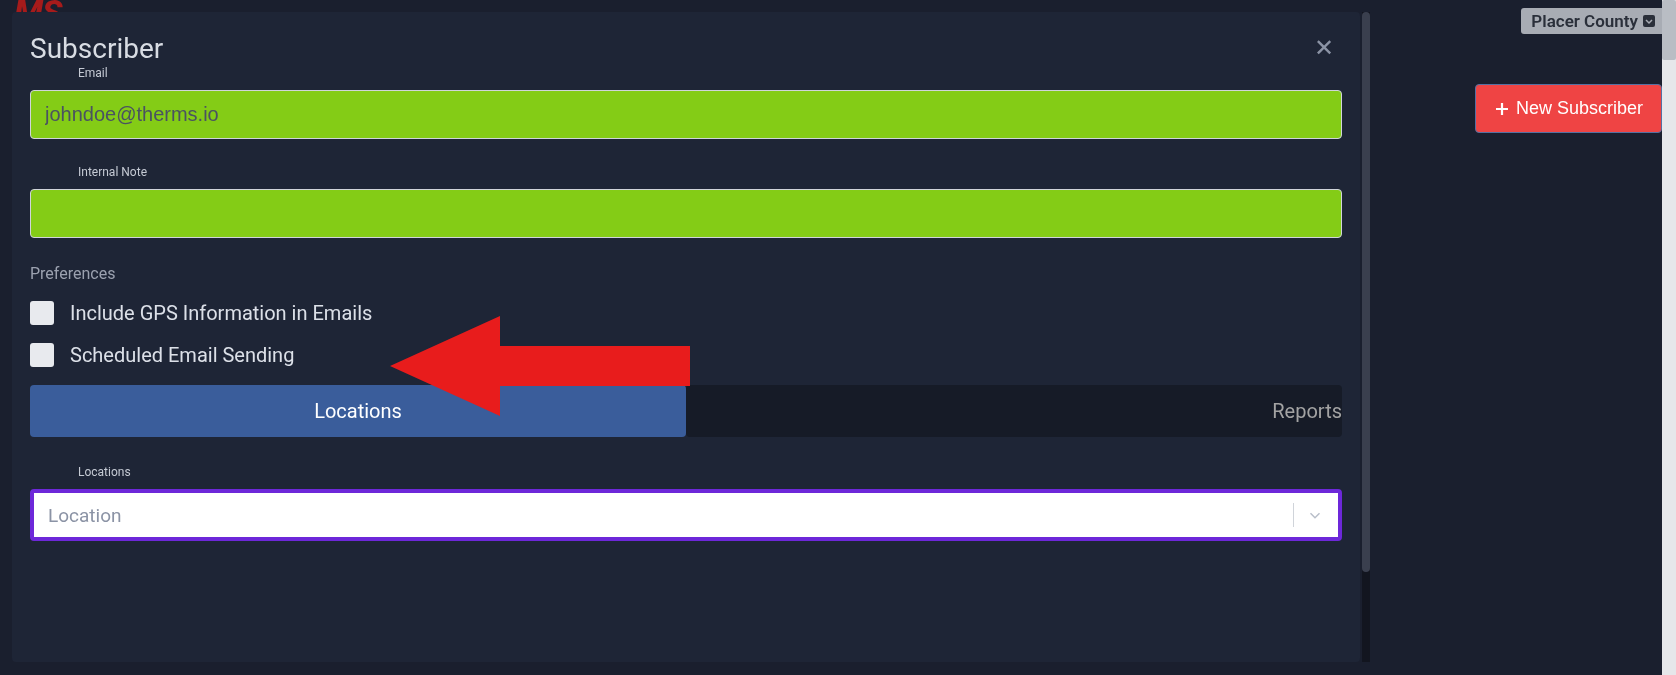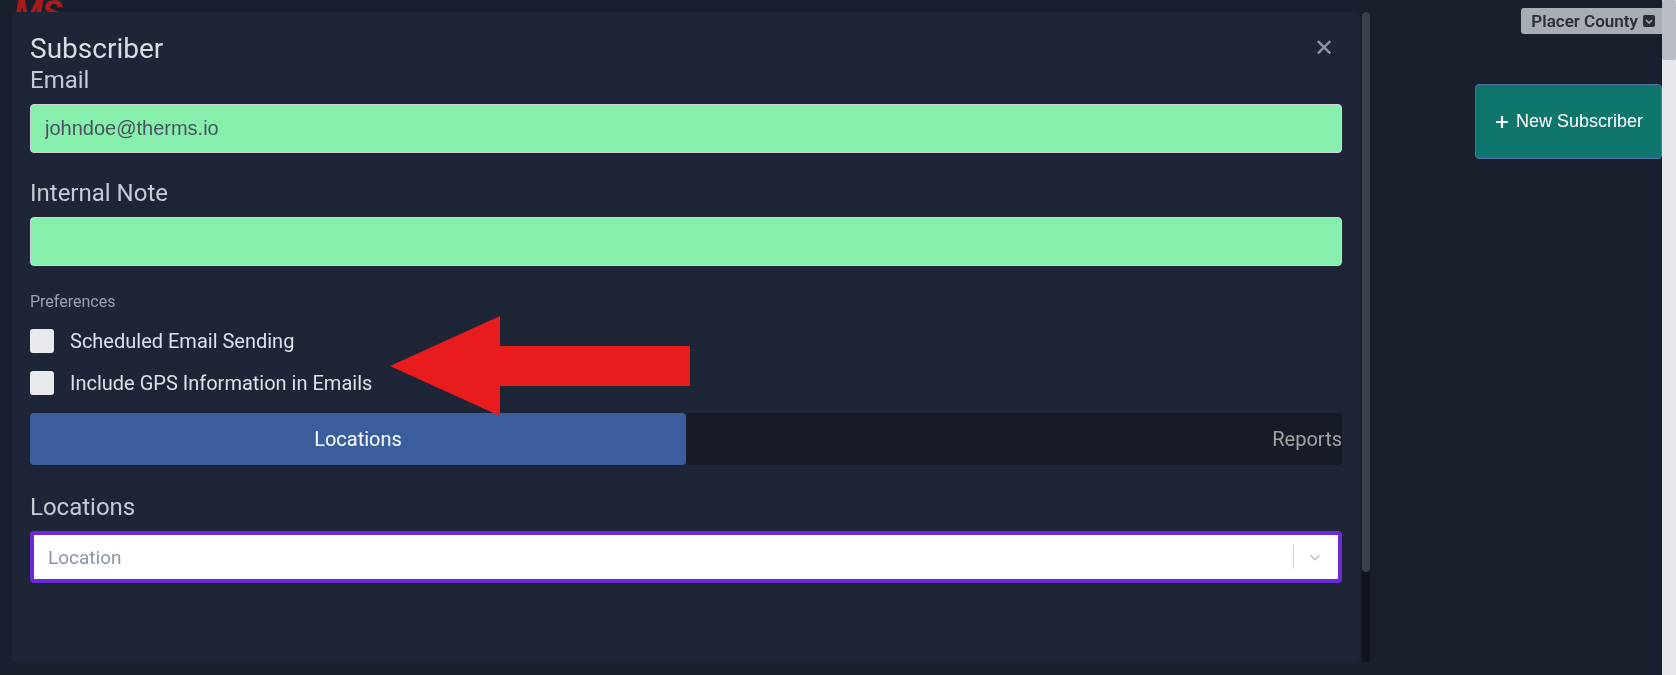--- a/index.html
+++ b/index.html
@@ -36,29 +36,30 @@
     .close-btn {
       background: transparent;
       border: none;
       color: #8b93a5;
       font-size: 24px;
       cursor: pointer;
       padding: 4px 8px;
     }
     .form-label {
       display: block;
-      font-size: 24px;
+      font-size: 12px;
       color: #c5cad4;
       margin-bottom: 10px;
+      margin-left: 48px;
     }
     .text-input {
       width: 100%;
       padding: 12px 14px;
       font-size: 20px;
-      background: #86efac;
+      background: #84cc16;
       border: 1px solid #d0d4da;
       border-radius: 4px;
       color: #4a5262;
       margin-bottom: 26px;
     }
     .preferences-label {
       font-size: 16px;
       color: #9ba1af;
       margin-bottom: 18px;
     }
@@ -148,24 +149,24 @@
       padding: 3px 10px;
       border-radius: 3px;
       display: flex;
       align-items: center;
       gap: 4px;
     }
     .new-sub-btn {
       position: absolute;
       top: 84px;
       right: 14px;
-      background: #0f766e;
+      background: #ef4444;
       color: #ffffff;
       border: 1px solid #5570a2;
-      padding: 26px 18px;
+      padding: 13px 18px;
       font-size: 18px;
       border-radius: 4px;
       cursor: pointer;
       display: flex;
       align-items: center;
       gap: 6px;
     }
     .logo-hint {
       position: absolute;
       top: -8px;
@@ -231,26 +232,26 @@
   <label class="form-label">Email</label>
   <input class="text-input" type="text" value="johndoe@therms.io" style="">
 
   <label class="form-label">Internal Note</label>
   <input class="text-input" type="text" value="" style="">
 
   <div class="preferences-label">Preferences</div>
 
   <div class="checkbox-row">
     <div class="checkbox"></div>
-    <div class="checkbox-label">Scheduled Email Sending</div>
+    <div class="checkbox-label">Include GPS Information in Emails</div>
   </div>
 
   <div class="checkbox-row">
     <div class="checkbox"></div>
-    <div class="checkbox-label">Include GPS Information in Emails</div>
+    <div class="checkbox-label">Scheduled Email Sending</div>
   </div>
 
   <div class="tabs">
     <div class="tab active">Locations</div>
     <div class="tab inactive">Reports</div>
   </div>
 
   <label class="form-label">Locations</label>
   <div class="select-input">
     <span class="select-placeholder">Location</span>

